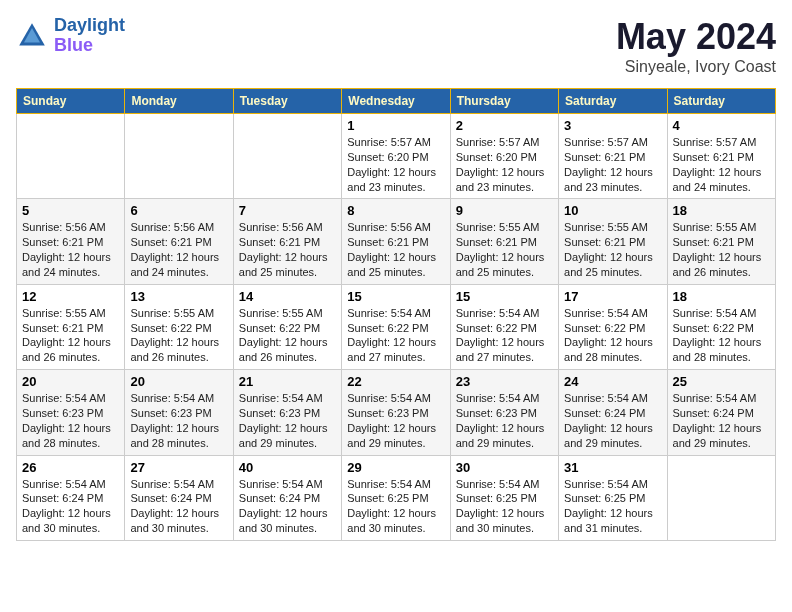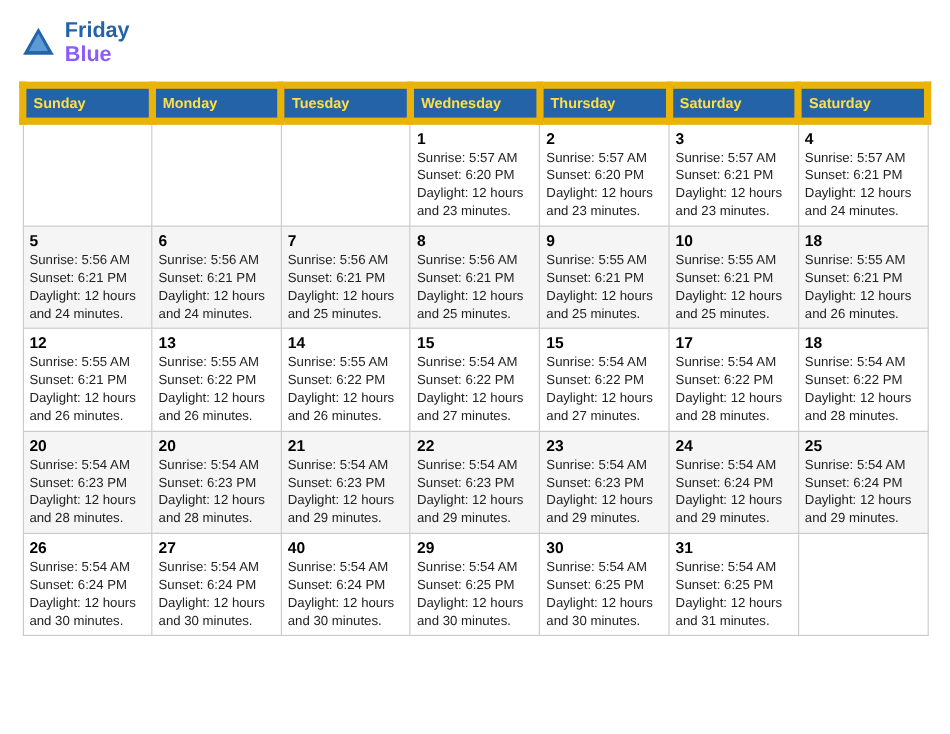--- a/index.html
+++ b/index.html
@@ -46,26 +46,26 @@
       font-size: 16px;
       color: #444;
     }
     .calendar {
       width: 100%;
       border-collapse: collapse;
       font-size: 11px;
     }
     .calendar th {
       background: #2563a8;
-      color: #fde047;
+      color: #fef9c3;
       text-align: left;
       padding: 5px 6px;
       font-size: 12px;
       font-weight: bold;
-      border: 6px solid #eab308;
+      border: 1px solid #eab308;
     }
     .calendar td {
       border: 1px solid #ccc;
       vertical-align: top;
       padding: 4px 5px;
       width: 108px;
       min-height: 70px;
       background: #fff;
     }
     .calendar tr:nth-child(even) td {
@@ -88,23 +88,27 @@
 </head>
 <body>
 
 <div class="header">
   <div class="logo">
     <svg class="logo-icon" viewBox="0 0 40 40">
       <polygon points="20,4 36,32 4,32" fill="#2563a8"></polygon>
       <polygon points="20,10 30,28 10,28" fill="#5b9bd5"></polygon>
     </svg>
     <div class="logo-text">
-      <div><span>Friday</span></div>
+      <div><span>Daylight</span></div>
       <div><span style="color:#8b5cf6">Blue</span></div>
     </div>
+  </div>
+  <div class="title-block">
+    <div class="month-title">May 2024</div>
+    <div class="subtitle">Sinyeale, Ivory Coast</div>
   </div>
 </div>
 
 <table class="calendar" id="cal-table">
   <thead id="cal-thead">
       <tr>
         <th>Sunday</th>
         <th>Monday</th>
         <th>Tuesday</th>
         <th>Wednesday</th>

